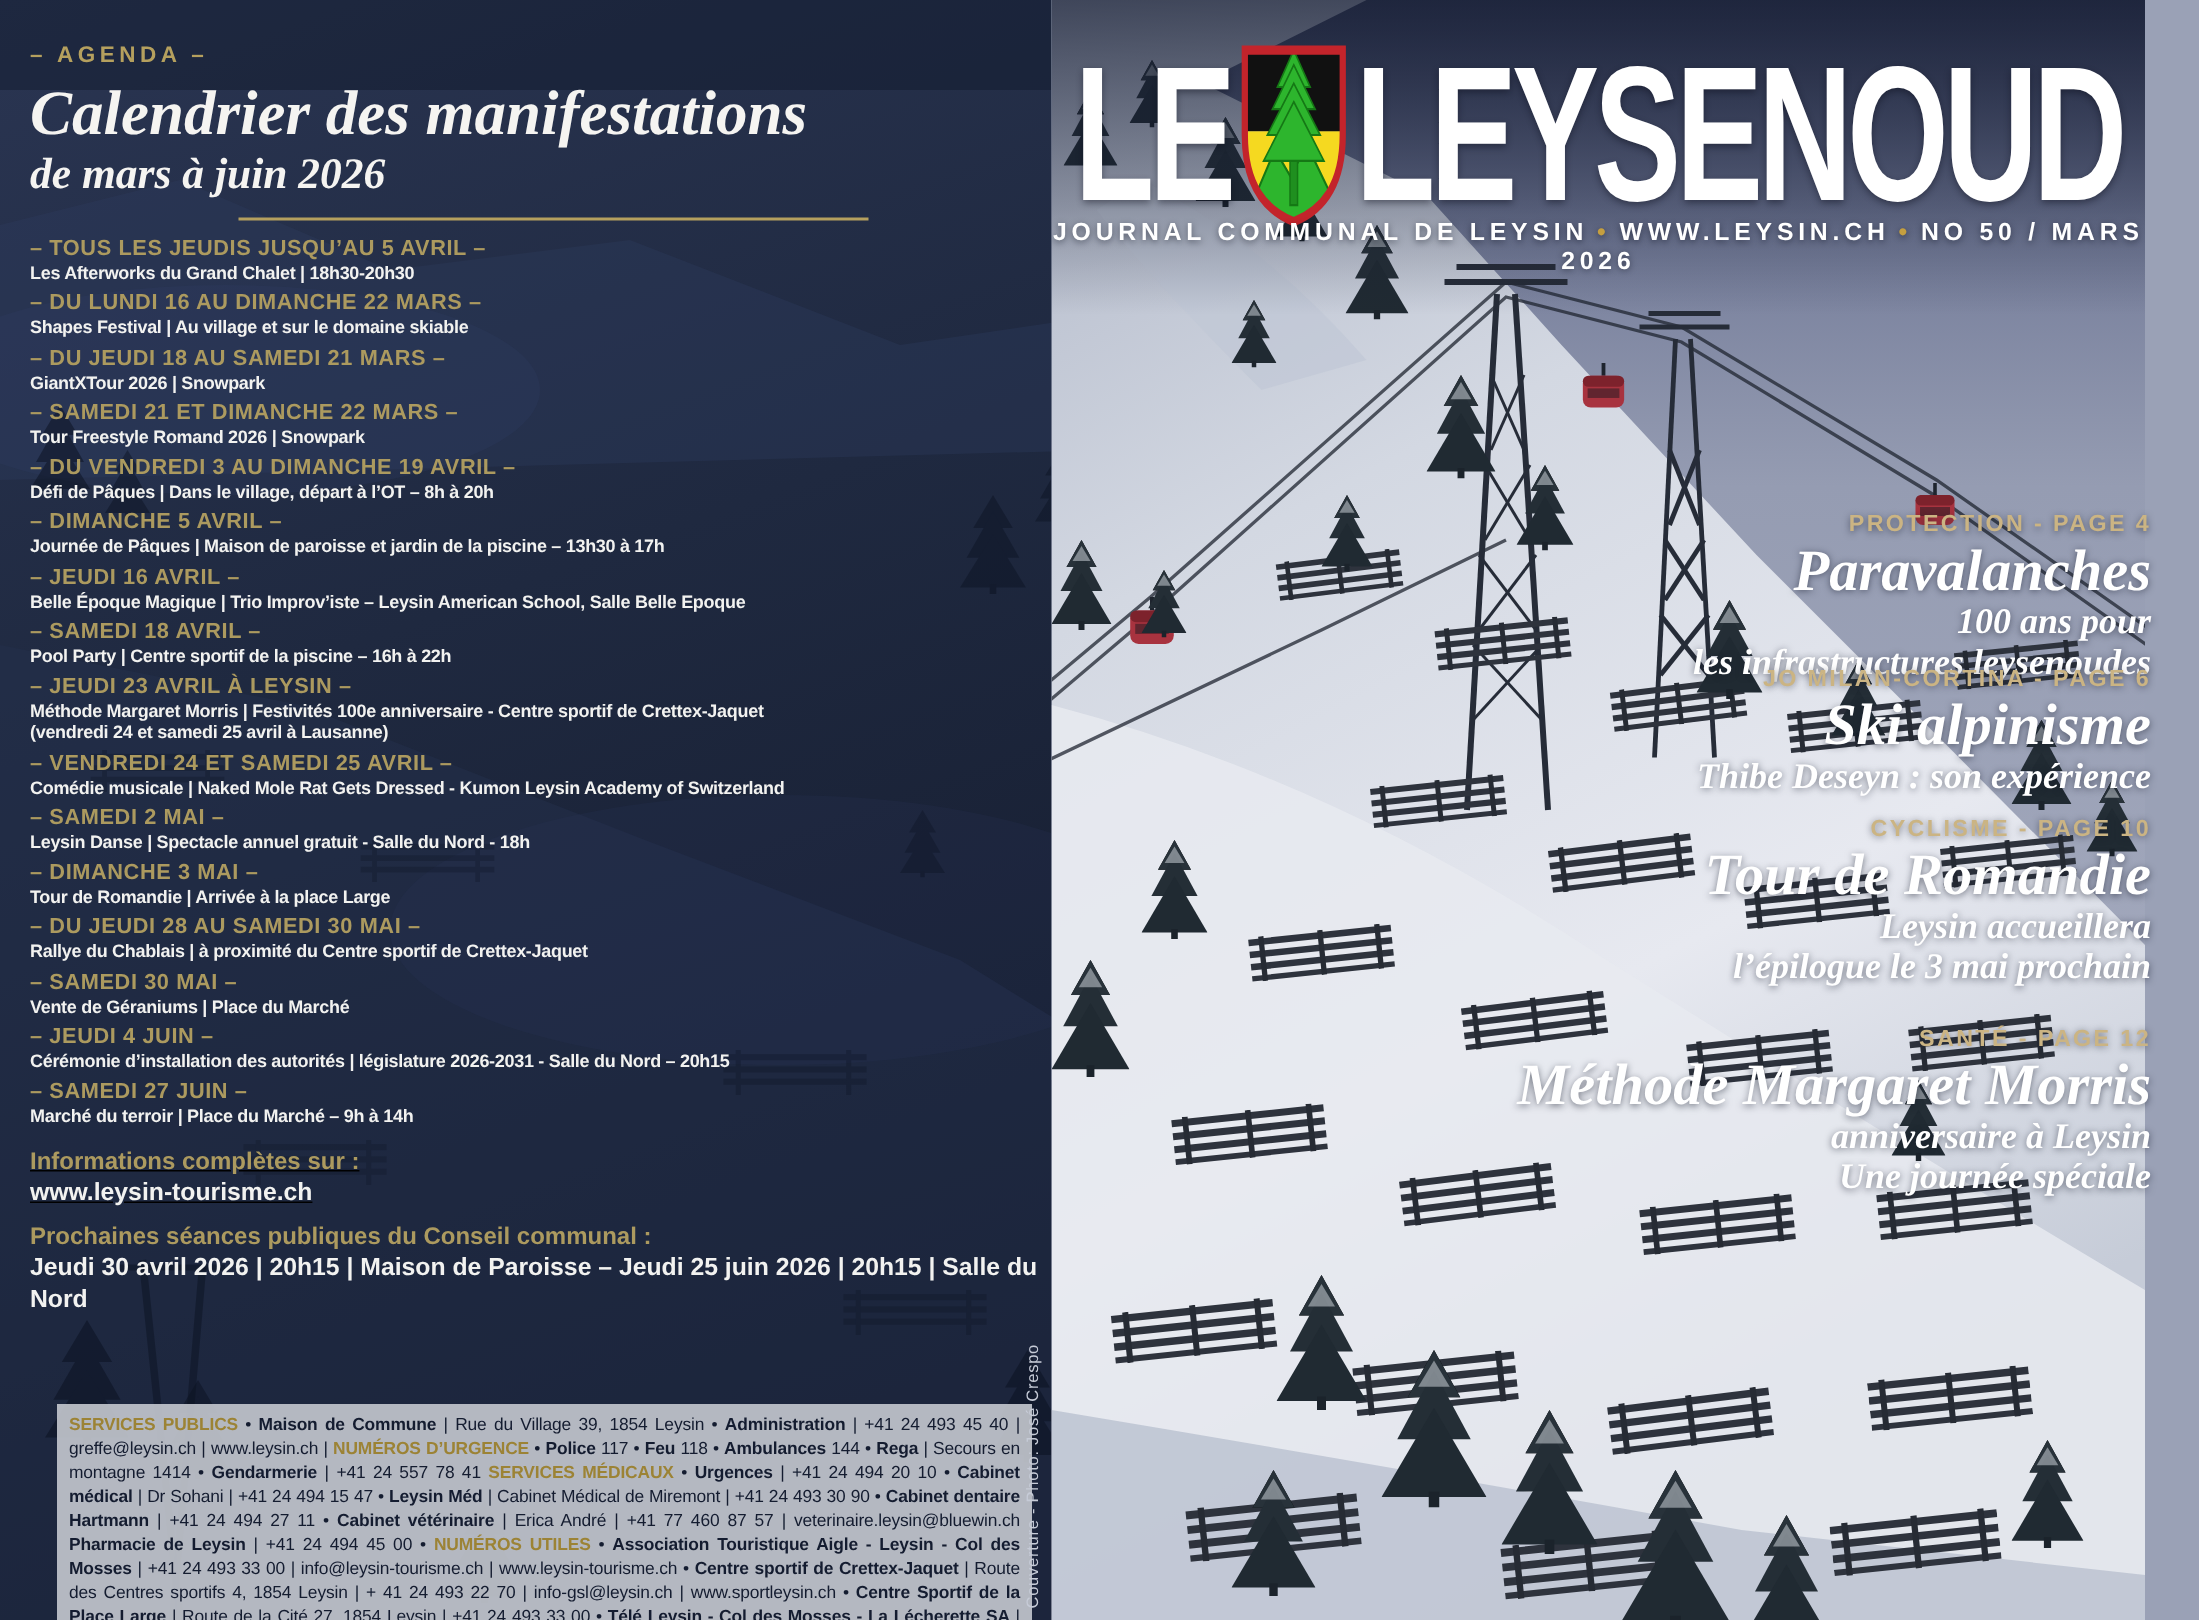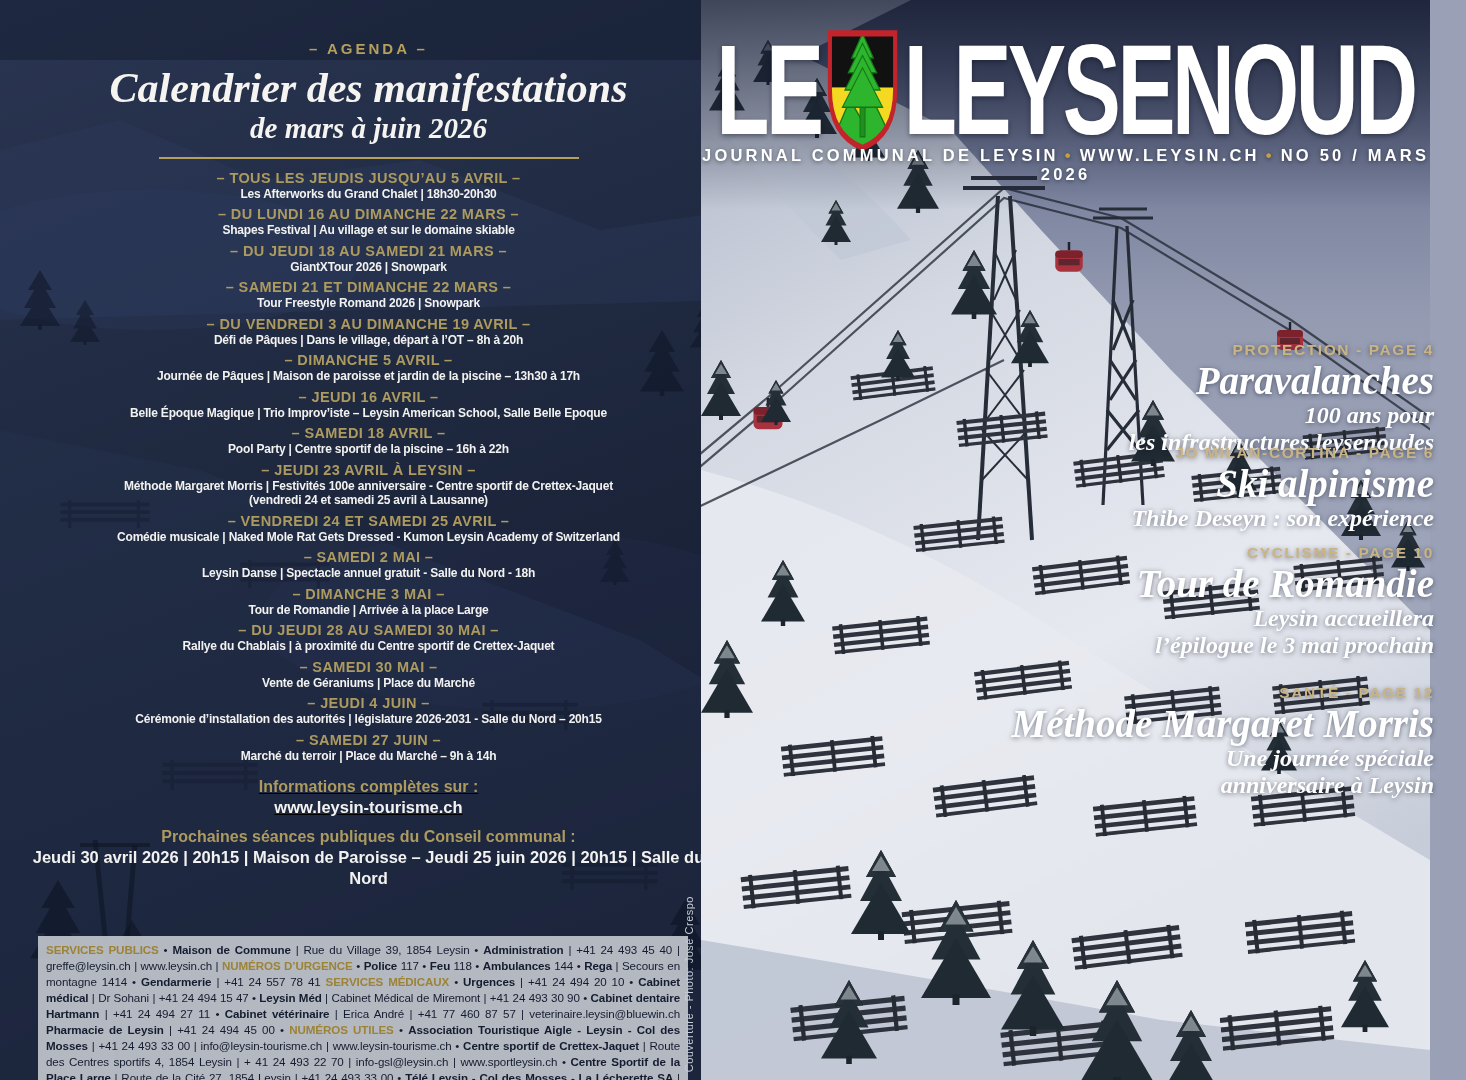--- a/index.html
+++ b/index.html
@@ -5,21 +5,21 @@
   * { margin:0; padding:0; box-sizing:border-box; }
   html,body { width:1466px; height:1080px; overflow:hidden; background:#10141f;
     font-family:"Liberation Sans", sans-serif; }
   .spread { position:relative; width:1466px; height:1080px; display:flex; }
   .page { position:relative; height:1080px; overflow:hidden; }
   .page-left { width:737px; background:linear-gradient(170deg,#27324e 0%,#1f2940 45%,#161e31 100%); }
   .page-right { width:803px; background:#9aa1b6;padding-left:22px; }
   svg.bg { position:absolute; inset:0; display:block; }
 
   
-  .agenda { position:absolute; top:0; left:0; width:737px; padding:40px 20px 0; text-align:center; z-index:4; }
+  .agenda { position:absolute; top:0; left:0; width:737px; padding:28px 20px 0; text-align:left; z-index:4; }
   .agenda-kicker { color:#b5a05e; font-size:15px; font-weight:bold; letter-spacing:3px; }
   .agenda-title { color:#f5f4f1; font-family:"Liberation Serif", serif; font-style:italic; font-weight:bold;
     font-size:42px; line-height:1.1; margin-top:8px; }
   .agenda-subtitle { color:#f5f4f1; font-family:"Liberation Serif", serif; font-style:italic; font-weight:bold;
     font-size:29px; line-height:1.05; margin-top:2px; }
   .agenda-divider { width:420px; border:none; border-top:2px solid #b5a05e; margin:13px auto 10px; }
   .event { margin-bottom:4px; }
   .event-date { color:#ac9a5f; font-size:14.5px; font-weight:bold; letter-spacing:.4px; line-height:1.25;
     text-transform:uppercase; }
   .event-detail { color:#f2f2f0; font-size:12px; font-weight:bold; letter-spacing:-.2px; line-height:1.2; }
@@ -395,19 +395,19 @@
           <div class="hl-title">Tour de Romandie</div>
           <div class="hl-sub">
             <div>Leysin accueillera</div>
             <div>l’épilogue le 3 mai prochain</div>
           </div>
         </div>
         <div class="headline" style="top: 684px;">
           <div class="hl-kicker">SANTÉ - PAGE 12</div>
           <div class="hl-title">Méthode Margaret Morris</div>
           <div class="hl-sub">
+            <div>anniversaire à Leysin</div>
             <div>Une journée spéciale</div>
-            <div>anniversaire à Leysin</div>
           </div>
         </div>
       </div>
   </div>
 </div>
 
 </body></html>

